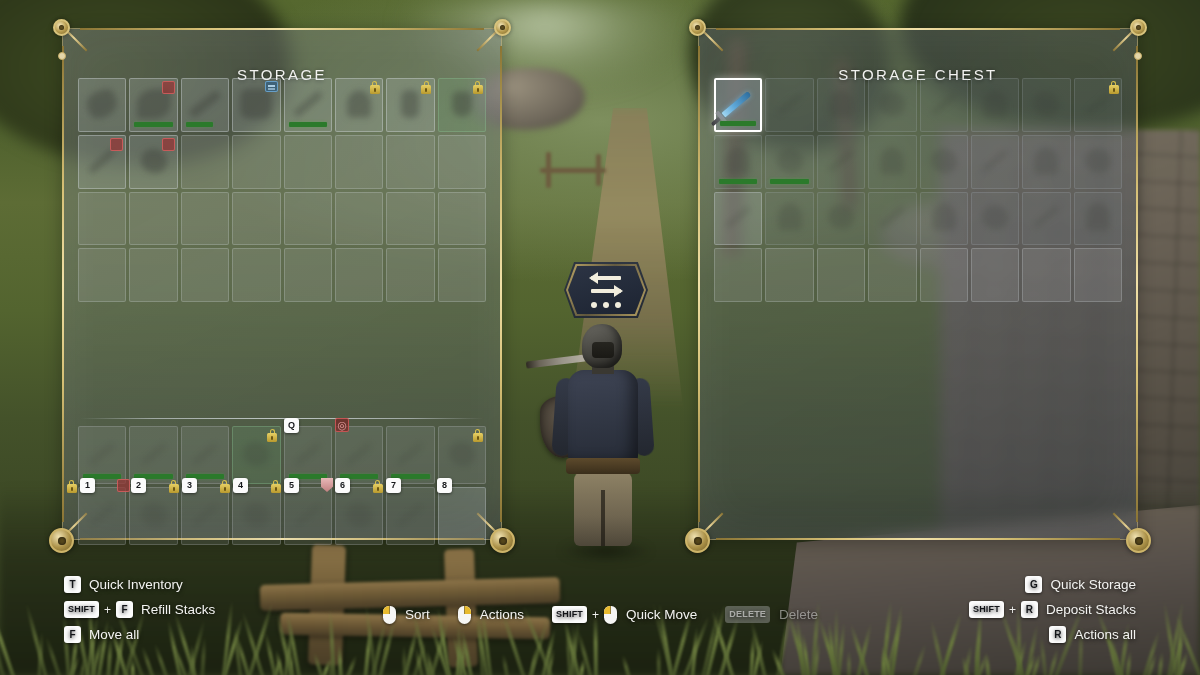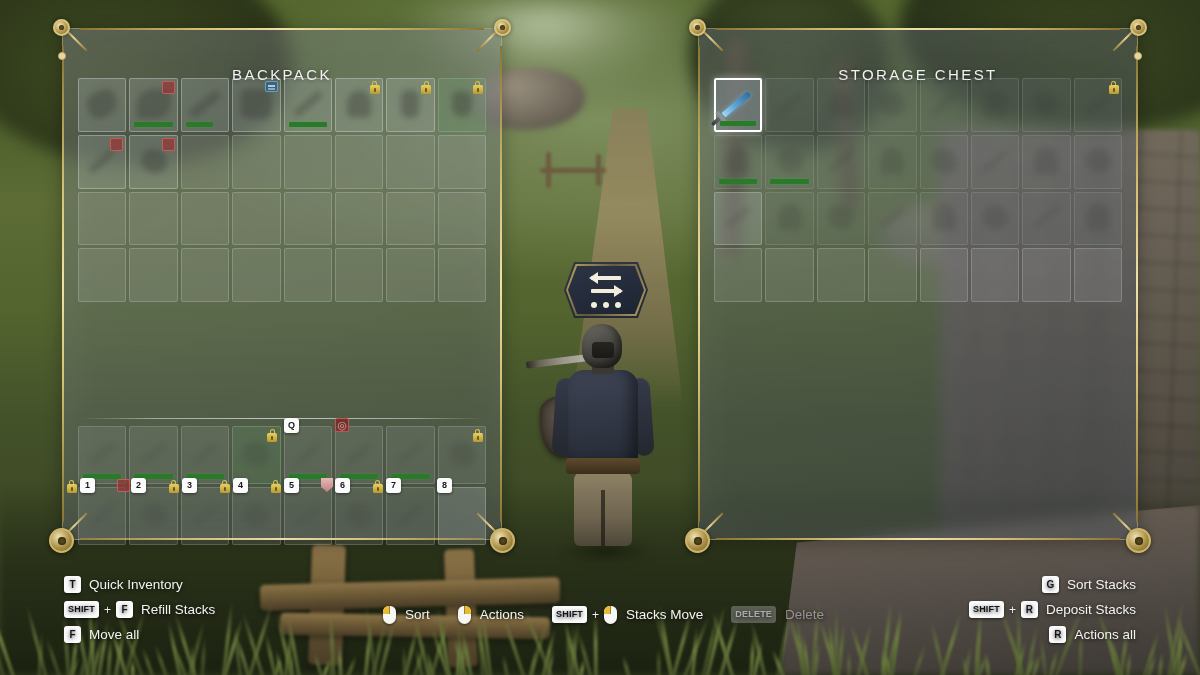--- a/index.html
+++ b/index.html
@@ -632,21 +632,21 @@
   <div class="corner br" style="right:-3px; bottom:-3px;">
     <div class="diag"></div>
   </div>
 
   <div class="medallion" style="left:-9px; top:-9px;"></div>
   <div class="pip" style="left:-4px; top:24px;"></div>
   <div class="medallion" style="right:-9px; top:-9px;"></div>
   <div class="corner-big" style="left:-13px; bottom:-13px;"></div>
   <div class="corner-big" style="right:-13px; bottom:-13px;"></div>
 
-  <div class="panel-title">BACKPACK</div>
+  <div class="panel-title">STORAGE</div>
 
   <div class="grid" id="backpack-grid" style="left:16px; top:50px; width:408px; height:224px; grid-template-columns:repeat(8,1fr); grid-template-rows:repeat(4,1fr); gap:3px;">
       <div class="slot filled">
         <div class="icon-blob ib-axe"></div>
       </div>
       <div class="slot filled">
         <div class="icon-blob ib-bow"></div>
         <div class="durability"></div>
         <div class="badge-red" style="right: 2px; top: 2px;"></div>
       </div>
@@ -985,31 +985,31 @@
       <span style="margin-left: 4px;">Sort</span>
     </div>
     <div class="hint-row">
       <span class="mouse rmb"></span>
       <span style="margin-left: 4px;">Actions</span>
     </div>
     <div class="hint-row">
       <span class="key wide">SHIFT</span>
       <span class="plus">+</span>
       <span class="mouse lmb"></span>
-      <span style="margin-left: 4px;">Stacks Move</span>
+      <span style="margin-left: 4px;">Quick Move</span>
     </div>
     <div class="hint-row">
       <span class="key wide dim">DELETE</span>
       <span class="dimtext" style="margin-left: 4px;">Delete</span>
     </div>
   </div>
 <div class="hints" id="hints-right">
     <div class="hint-row">
       <span class="key">G</span>
-      <span style="margin-left: 3px;">Sort Stacks</span>
+      <span style="margin-left: 3px;">Quick Storage</span>
     </div>
     <div class="hint-row">
       <span class="key wide">SHIFT</span>
       <span class="plus">+</span>
       <span class="key">R</span>
       <span style="margin-left: 3px;">Deposit Stacks</span>
     </div>
     <div class="hint-row">
       <span class="key">R</span>
       <span style="margin-left: 3px;">Actions all</span>

